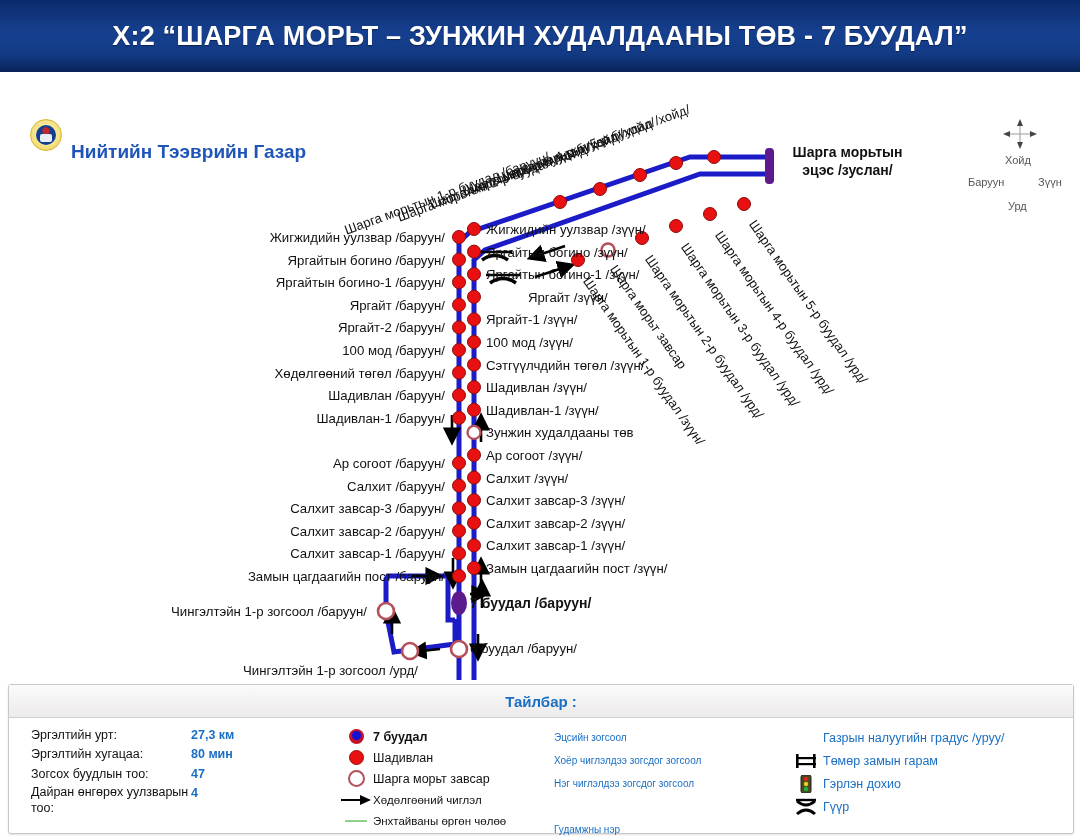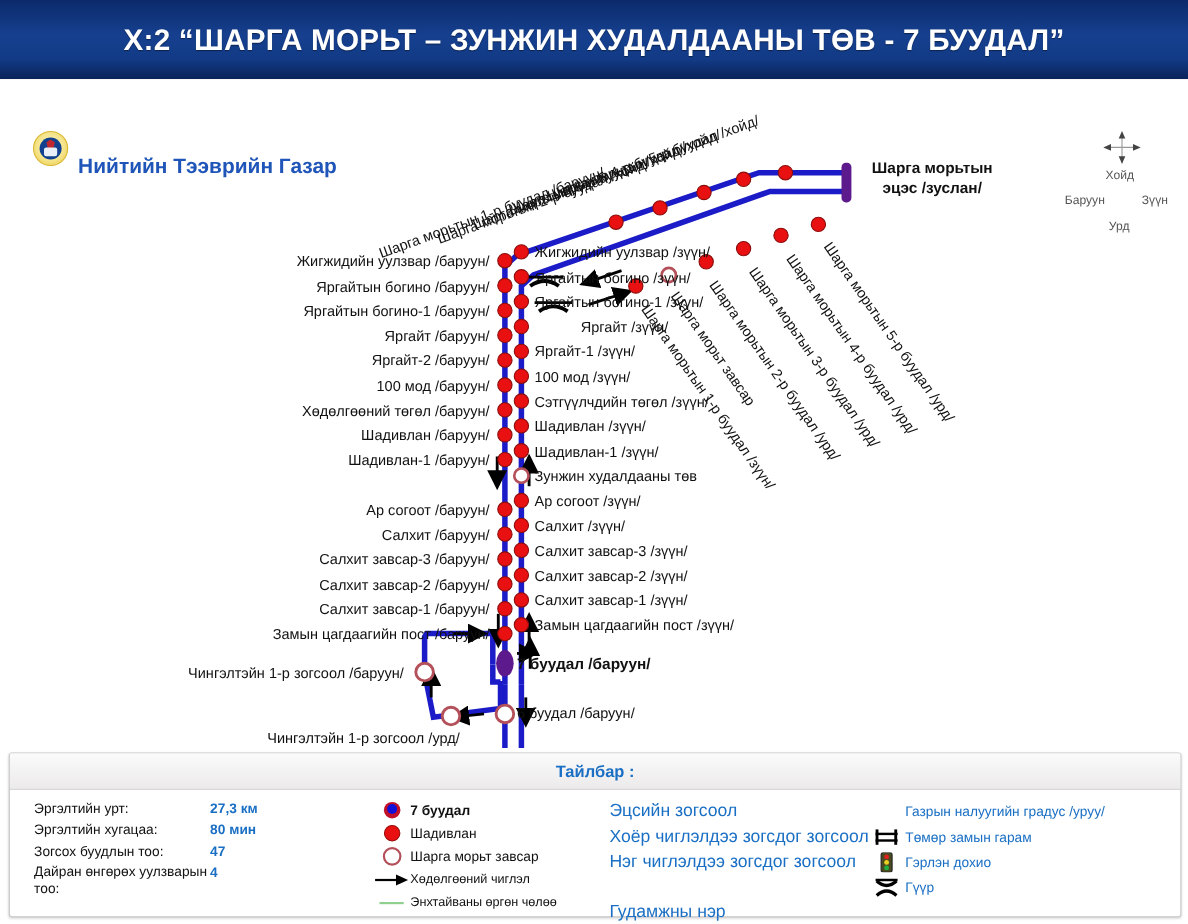--- a/index.html
+++ b/index.html
@@ -93,21 +93,21 @@
   .dot-red{width:13px;height:13px;border-radius:50%;background:#e81010;border:1px solid #9b0c0c;}
   .dot-open{width:13px;height:13px;border-radius:50%;background:#fff;border:2px solid #b3505a;}
   .arrow-ico{width:30px;height:10px;position:relative;}
   .arrow-ico:before{content:"";position:absolute;left:0;top:4px;width:21px;height:2.5px;background:#000;}
   .arrow-ico:after{content:"";position:absolute;left:19px;top:0px;border-left:11px solid #000;border-top:5px solid transparent;border-bottom:5px solid transparent;}
   .line-green{width:22px;height:0;border-top:2px solid #8fd08f;}
   .sym-txt.b{font-weight:bold;}
   .sym-txt.sm{font-size:11.5px;}
   
   #bluecol{left:545px;width:250px;}
-  .blue-row{font-size:16px;color:#1a6fc4;height:23px;line-height:23px;white-space:nowrap;}
+  .blue-row{font-size:10px;color:#1a6fc4;height:23px;line-height:23px;white-space:nowrap;}
   
   #iconcol{left:780px;width:280px;}
   .ic-row{display:flex;align-items:center;height:23px;font-size:12.5px;color:#1a6fc4;}
   .ic-ico{width:34px;display:flex;align-items:center;justify-content:center;flex:none;}
 </style>
 </head>
 <body>
 
 <div id="header">
   <div id="header-title">X:2 “ШАРГА МОРЬТ – ЗУНЖИН ХУДАЛДААНЫ ТӨВ - 7 БУУДАЛ”</div>

